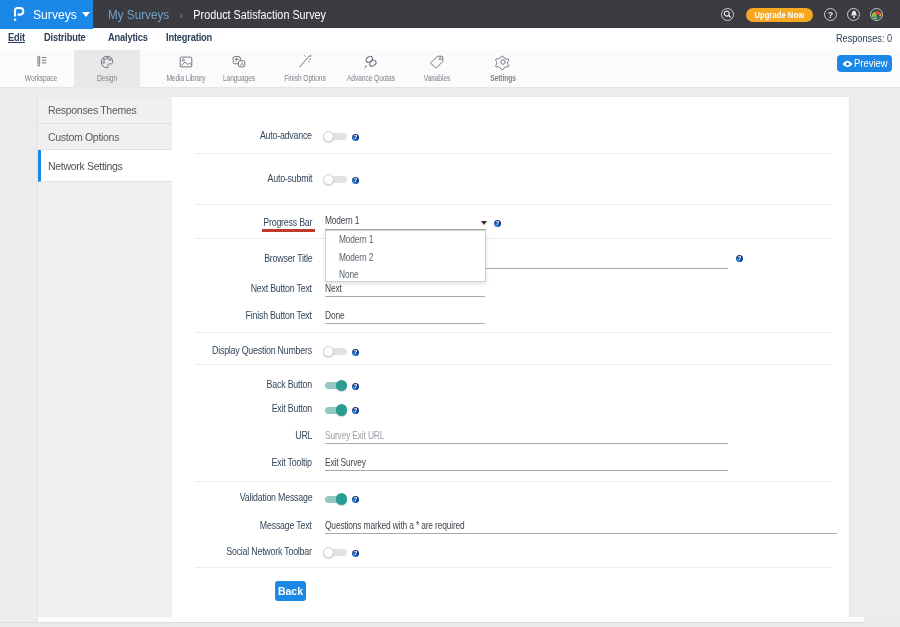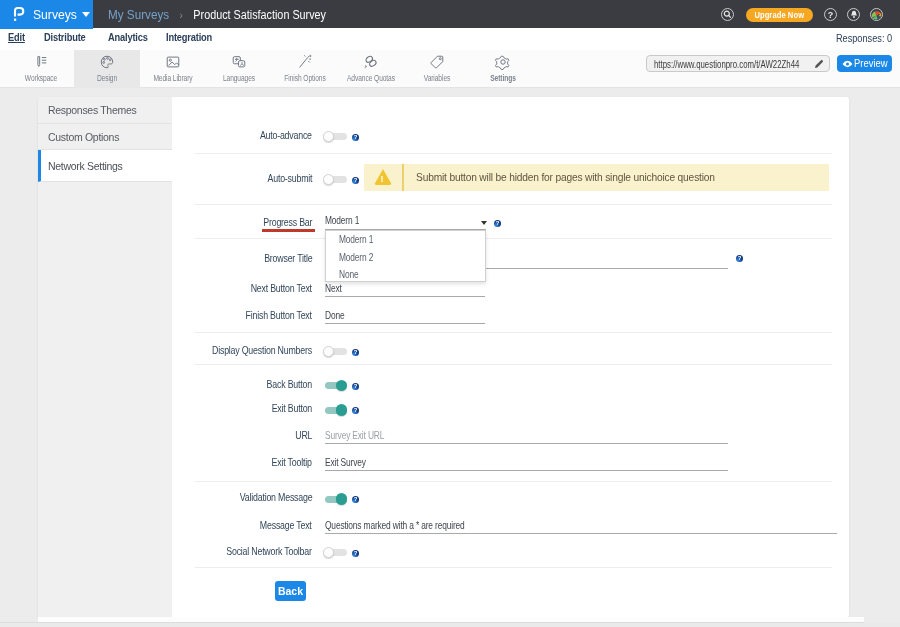--- a/index.html
+++ b/index.html
@@ -118,21 +118,21 @@
   <div class="tab sel" style="left:74px;">
     <svg width="18" height="18" viewBox="0 0 18 18" fill="none" stroke="#6e7580" stroke-width="1.1">
       <path d="M9,2.5 a6.5,6.5 0 1 0 0,13 c1.8,0 1.5-1.4 1-2.2 c-0.6-1 0.2-2.1 1.5-2.1 h1.8 c1.4,0 2.2-1 2.2-2.2 C15.5,5 12.6,2.5 9,2.5 Z"></path>
       <circle cx="6" cy="6" r="1"></circle>
         <circle cx="9.5" cy="4.8" r="1"></circle>
         <circle cx="12.5" cy="6.5" r="1"></circle>
         <circle cx="5.3" cy="9.5" r="1"></circle>
     </svg>
     <div class="tl">Design</div>
   </div>
-  <div class="tab" style="left:140px;">
+  <div class="tab" style="left:153px;">
     <svg width="18" height="18" viewBox="0 0 18 18" fill="none" stroke="#6e7580" stroke-width="1.1">
       <rect x="2.5" y="3.5" width="13" height="11" rx="1"></rect>
       <circle cx="6" cy="7" r="1.2"></circle>
       <path d="M4,13 l4,-4 l3,3 l2,-2 l2.5,2.5"></path>
     </svg>
     <div class="tl">Media Library</div>
   </div>
   <div class="tab" style="left:206px;">
     <svg width="18" height="18" viewBox="0 0 18 18" fill="none" stroke="#6e7580" stroke-width="1.1">
       <rect x="2.5" y="3" width="8" height="8" rx="1.5"></rect>
@@ -171,26 +171,20 @@
     </svg>
     <div class="tl">Variables</div>
   </div>
   <div class="tab" style="left:470px;font-weight:bold;">
     <svg width="18" height="18" viewBox="0 0 18 18" fill="none" stroke="#6e7580" stroke-width="1.1">
       <circle cx="9" cy="9" r="2.5"></circle>
       <path d="M9,2.2 l1.2,2 a5,5 0 0 1 2.4,1.4 l2.3,-0.4 l1,1.8 -1.6,1.7 a5,5 0 0 1 0,2.6 l1.6,1.7 -1,1.8 -2.3,-0.4 a5,5 0 0 1 -2.4,1.4 l-1.2,2 -2,-0 -1.2,-2 a5,5 0 0 1 -2.4,-1.4 l-2.3,0.4 -1,-1.8 1.6,-1.7 a5,5 0 0 1 0,-2.6 l-1.6,-1.7 1,-1.8 2.3,0.4 a5,5 0 0 1 2.4,-1.4 l1.2,-2 Z" transform="scale(0.96) translate(0.4,0.4)"></path>
     </svg>
     <div class="tl">Settings</div>
   </div>
-  <div id="urlbox">
-      <span style="position:absolute; left:7px; top:1px; transform:scaleX(0.745); transform-origin:left center; display:inline-block;">https://www.questionpro.com/t/AW22Zh44</span>
-    <svg class="abs" style="right:5px;top:3px" width="10" height="10" viewBox="0 0 10 10">
-        <path d="M1,9 l0.6,-2.4 L7,1.2 a0.9,0.9 0 0 1 1.3,0 l0.4,0.4 a0.9,0.9 0 0 1 0,1.3 L3.4,8.4 Z" fill="#555"></path>
-      </svg>
-  </div>
   <div id="previewbtn">
     <svg class="abs" style="left:5px;top:5px" width="11" height="8" viewBox="0 0 11 8">
         <path d="M0.5,4 Q5.5,-2.5 10.5,4 Q5.5,10.5 0.5,4 Z" fill="#fff"></path>
         <circle cx="5.5" cy="4" r="1.6" fill="#1b87e6"></circle>
       </svg>
     <span style="position:absolute; left:17px; top:0; transform:scaleX(0.9); transform-origin:left center; line-height:17px;">Preview</span>
   </div>
 </div>
 
 <div id="panel">
@@ -207,25 +201,20 @@
     </div>
   <div class="q" style="left:314px; top:36.5px;">?</div>
   <div class="sep" style="top:56px;"></div>
 
   <div class="lbl" style="top:74.5px;">Auto-submit</div>
   <div class="tgl" style="top:76px;">
       <div class="track"></div>
       <div class="knob l"></div>
     </div>
   <div class="q" style="left:314px; top:79.5px;">?</div>
-  <div id="warn">
-      <div id="warntri"></div>
-      <div class="vline"></div>
-      <div class="wtxt">Submit button will be hidden for pages with single unichoice question</div>
-    </div>
   <div class="sep" style="top:106.5px;"></div>
 
   <div class="lbl" style="top:119px;">Progress Bar</div>
   <div id="redbar"></div>
   <div class="val" style="top:116.5px;">Modern 1</div>
   <div id="selcaret"></div>
   <div class="uline" style="top:132px; width:161px;"></div>
   <div class="q" style="left:456px; top:123px;">?</div>
   <div class="sep" style="top:140.5px;"></div>
 

